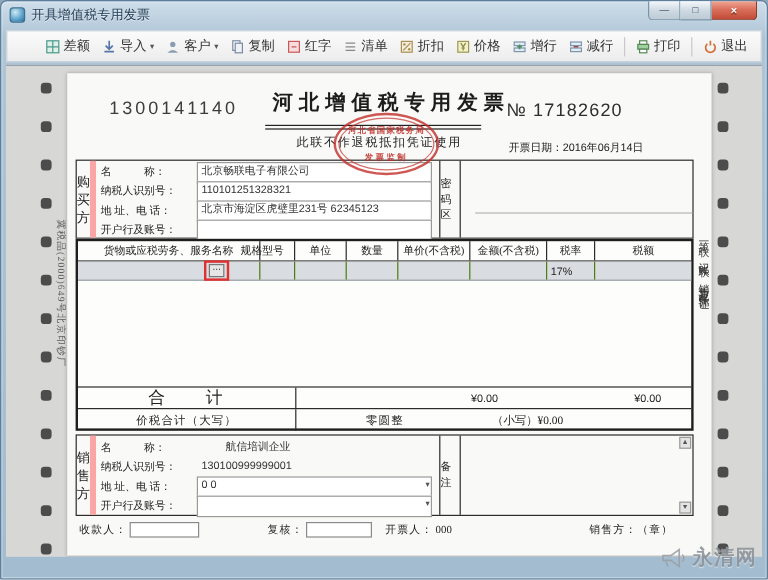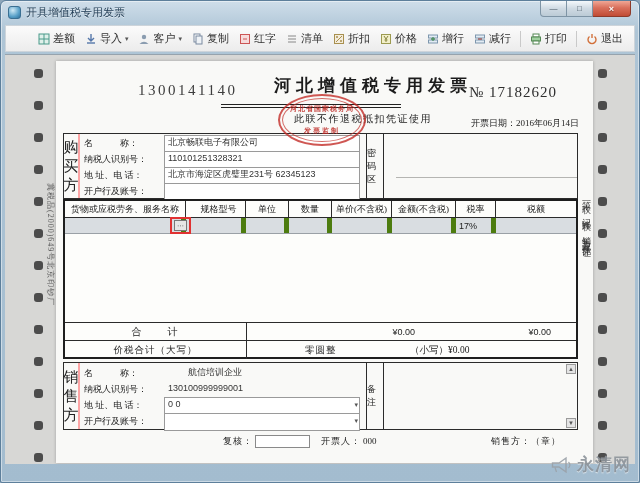--- a/index.html
+++ b/index.html
@@ -34,21 +34,21 @@
 
   
   .client { position:absolute; top:53px; left:4px; right:4px; height:410px; background:#d7d7d5; border-top:1px solid #96a3ad; overflow:hidden; }
   .dot { position:absolute; width:9px; height:9px; border-radius:3px; background:#4c4c4c; }
   .dots-left { position:absolute; left:29px; top:0; width:12px; height:100%; }
   .dots-right { position:absolute; left:593px; top:0; width:12px; height:100%; }
   .left-vert { position:absolute; left:40px; top:128px; height:200px; writing-mode:vertical-rl; text-orientation:sideways;
                font-family:"Liberation Serif", serif; font-size:8px; letter-spacing:1px; color:#5c5c5c; }
 
   .paper { position:absolute; left:51px; top:6px; width:537px; height:402px; background:#f9f9f7; box-shadow:0 0 3px rgba(0,0,0,.25); }
-  .serif { font-family:Liberation Serif, serif;margin-left:47px; }
+  .serif { font-family:Liberation Sans, sans-serif; }
 
   
   .inv-code { position:absolute; left:35px; top:21px; font-size:15px; letter-spacing:2.5px; color:#3d3d3d; }
   .inv-title { position:absolute; left:120px; top:13px; width:300px; text-align:center;
                font-size:17px; font-weight:bold; letter-spacing:5px; color:#1c1c1c; }
   .rule1 { position:absolute; left:165px; top:43px; width:180px; height:1px; background:#222; }
   .rule2 { position:absolute; left:165px; top:46px; width:180px; height:1px; background:#222; }
   .inv-no { position:absolute; left:366px; top:23px; font-size:15px; letter-spacing:1px; color:#2e2e2e; }
   .inv-sub { position:absolute; left:140px; top:51px; width:240px; text-align:center; font-size:10px; letter-spacing:1.5px; color:#222; }
   .inv-date { position:absolute; left:368px; top:56px; font-size:9px; color:#222; }
@@ -59,54 +59,54 @@
   .stamp::after { content:""; position:absolute; inset:2px; border:1px solid rgba(195,45,40,.7); border-radius:50%; }
   .stamp .s1 { position:absolute; top:8px; left:0; width:100%; text-align:center; font-size:7px; color:rgba(190,40,35,.85);
                letter-spacing:1px; font-family:"Liberation Serif", serif; }
   .stamp .s2 { position:absolute; bottom:8px; left:0; width:100%; text-align:center; font-size:7px; color:rgba(190,40,35,.85);
                letter-spacing:2px; font-family:"Liberation Serif", serif; }
 
   
   .block { position:absolute; left:7px; width:515px; border:1px solid #2b2b2b; background:#f9f9f7; }
   .block-buyer { top:72px; height:66px; }
   .block-seller { top:301px; height:68px; }
-  .side-col { position:absolute; left:0; top:0; bottom:0; width:16px; border-right:2px solid #fca5a5;
+  .side-col { position:absolute; left:0; top:0; bottom:0; width:16px; border-right:5px solid #fca5a5;
               display:flex; flex-direction:column; align-items:center; justify-content:space-around; padding:4px 0;
-              font-size:15px; color:#222; font-family:"Liberation Serif", serif; }
+              font-size:11px; color:#222; font-family:"Liberation Serif", serif; }
   .frow { position:absolute; left:20px; height:15px; display:flex; align-items:center; }
   .flabel { width:80px; font-size:9px; color:#222; font-family:"Liberation Serif", serif; white-space:pre; }
   .fbox { position:relative; width:196px; height:18px; background:#fff; border:1px solid #9a9a9a;
           font-size:9px; color:#333; padding:0 3px; line-height:12px; white-space:nowrap; overflow:hidden; }
   .fbox .dd { position:absolute; right:1px; top:1px; font-size:7px; color:#555; }
   .mid-col { position:absolute; left:302px; top:0; bottom:0; width:18px; border-left:1px solid #2b2b2b; border-right:1px solid #2b2b2b;
              display:flex; flex-direction:column; align-items:center; justify-content:space-around; padding:6px 0;
              font-size:9px; color:#222; font-family:"Liberation Serif", serif; }
   .pwd-area { position:absolute; left:320px; top:0; right:0; bottom:0; }
   .pwd-line { position:absolute; left:12px; right:0; top:43px; height:1px; background:#b5b5b2; }
   .scroll-up, .scroll-down { position:absolute; right:1px; width:10px; height:10px; background:#e4e4e4; border:1px solid #9a9a9a;
              font-size:6px; color:#555; display:flex; align-items:center; justify-content:center; }
   .scroll-up { top:1px; } .scroll-down { bottom:1px; }
 
   
   .items { position:absolute; left:7px; top:138px; width:515px; height:160px; border:2px solid #1e1e1e; background:#fdfdfb; }
   .hrow { position:absolute; left:0; top:0; right:0; height:17px; border-bottom:1px solid #2b2b2b; }
   .hcell { position:absolute; top:0; height:100%; display:flex; align-items:center; justify-content:center;
            font-size:9px; color:#222; font-family:"Liberation Serif", serif; border-right:1px solid #2b2b2b; }
   .drow { position:absolute; left:0; top:17px; right:0; height:16px; background:#d9dde1; border-bottom:1px solid #9aa0a6; }
-  .dcell { position:absolute; top:0; height:100%; border-right:5px solid #4d7c0f; font-size:9px; color:#222;
+  .dcell { position:absolute; top:0; height:100%; border-right:1px solid #4d7c0f; font-size:9px; color:#222;
            display:flex; align-items:center; padding-left:3px; }
-  .c0 { left:0;   width:121px; } .c1 { left:127px; width:54px; } .c2 { left:181px; width:43px; }
+  .c0 { left:0;   width:152px; } .c1 { left:127px; width:54px; } .c2 { left:181px; width:43px; }
   .c3 { left:224px; width:43px; } .c4 { left:267px; width:60px; } .c5 { left:327px; width:64px; }
   .c6 { left:391px; width:40px; } .c7 { left:431px; width:80px; border-right:none; }
   .cell-btn { position:absolute; left:109px; top:2px; width:13px; height:11px; background:#e6e6e6; border:1px solid #777;
               font-size:7px; line-height:9px; text-align:center; color:#333; }
   .red-box { position:absolute; left:105px; top:-1px; width:21px; height:17px; border:2px solid #e03131; z-index:2; }
   .total-row { position:absolute; left:0; right:0; top:121px; height:18px; border-top:1px solid #2b2b2b; }
   .total-label { position:absolute; left:0; width:181px; top:0; height:100%; display:flex; align-items:center; justify-content:center;
-                 font-size:10px; letter-spacing:2px; font-family:"Liberation Serif", serif; color:#222; }
+                 font-size:14px; letter-spacing:2px; font-family:"Liberation Serif", serif; color:#222; }
   .vline { position:absolute; left:181px; top:0; bottom:0; width:1px; background:#2b2b2b; }
   .amt1 { position:absolute; left:280px; width:70px; top:0; height:100%; display:flex; align-items:center; justify-content:flex-end;
           font-size:9px; color:#222; }
   .amt2 { position:absolute; left:416px; width:70px; top:0; height:100%; display:flex; align-items:center; justify-content:flex-end;
           font-size:9px; color:#222; }
   .sum-row { position:absolute; left:0; right:0; top:139px; height:19px; border-top:1px solid #2b2b2b; }
   .sum-label { position:absolute; left:0; width:181px; top:0; height:100%; display:flex; align-items:center; justify-content:center;
                font-size:9.5px; letter-spacing:1px; font-family:"Liberation Serif", serif; color:#222; }
   .sum-words { position:absolute; left:240px; top:0; height:100%; display:flex; align-items:center;
                font-size:9.5px; font-family:"Liberation Serif", serif; color:#222; letter-spacing:1px; }
@@ -373,20 +373,24 @@
             <div class="fbox"><span></span><span class="dd">▾</span></div>
           </div>
           <div class="mid-col">备注</div>
           <div class="pwd-area">
             <div class="scroll-up">▲</div>
             <div class="scroll-down">▼</div>
           </div>
         </div>
 
         <div class="foot">
+          <div class="fitem" style="left:3px;">
+            <span class="lbl">收款人：</span>
+            <div class="fbox2"></div>
+          </div>
           <div class="fitem" style="left:160px;">
             <span class="lbl">复核：</span>
             <div class="fbox2" style="width:55px;"></div>
           </div>
           <div class="fitem" style="left:258px;">
             <span class="lbl">开票人：</span>
             <span>000</span>
           </div>
           <div class="fitem" style="left:428px;">
             <span class="lbl">销售方：（章）</span>

